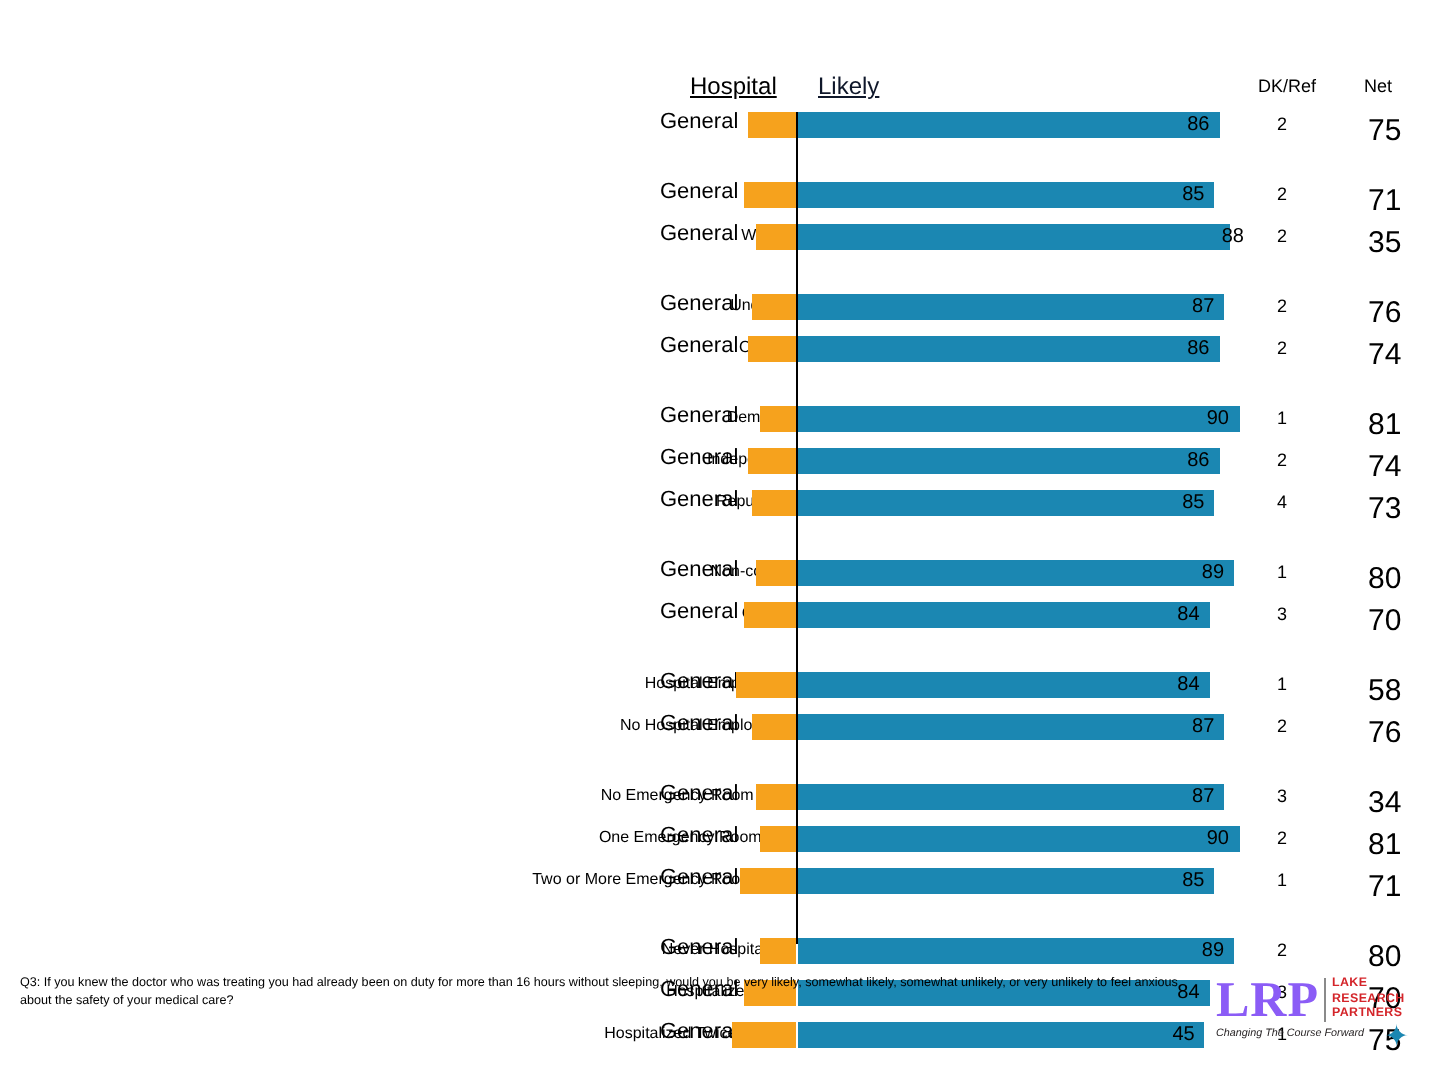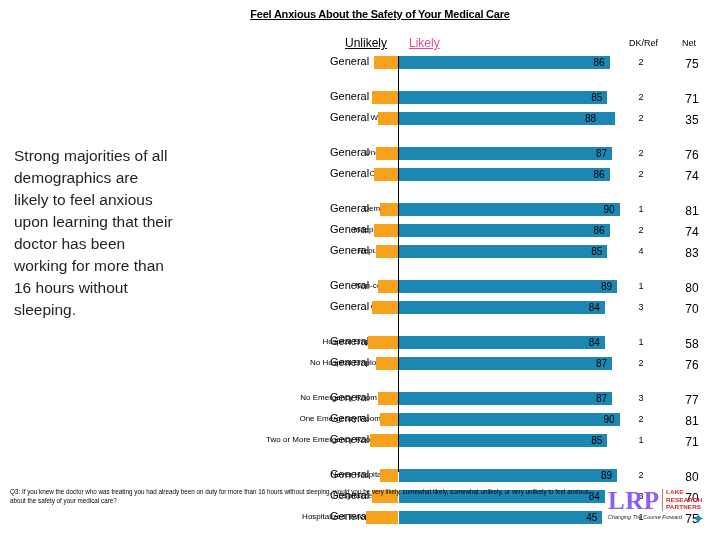--- a/index.html
+++ b/index.html
@@ -37,21 +37,21 @@
     top: 36px;
     font-size: 12px;
     color: #000;
     text-decoration: underline;
   }
   .hdr-likely {
     position: absolute;
     left: 409px;
     top: 36px;
     font-size: 12px;
-    color: #ec4899;
+    color: #0f172a;
     text-decoration: underline;
   }
   .hdr-dkref {
     position: absolute;
     left: 629px;
     top: 38px;
     font-size: 9px;
     color: #000;
   }
   .hdr-net {
@@ -137,21 +137,21 @@
     top: 1px;
     font-size: 9px;
     color: #000;
     width: 14px;
     text-align: center;
   }
   .val-net {
     position: absolute;
     left: 684px;
     top: 1px;
-    font-size: 12px;
+    font-size: 15px;
     color: #000;
     width: 16px;
     text-align: center;
   }
   .footnote {
     position: absolute;
     left: 10px;
     top: 487px;
     width: 590px;
     font-size: 6.3px;
@@ -209,28 +209,26 @@
     font-size: 15px;
     color: #1b87b2;
     line-height: 15px;
   }
 </style>
 </head>
 <body>
 
 <div class="slide">
 
-  <div class="title">Feel Anxious About the Safety of Your Medical Care</div>
-
-  <div class="hdr-unlikely">Unlikely</div>
+
+  <div class="hdr-unlikely">Hospital</div>
   <div class="hdr-likely">Likely</div>
   <div class="hdr-dkref">DK/Ref</div>
   <div class="hdr-net">Net</div>
 
-  <div class="blurb">Strong majorities of all demographics are likely to feel anxious upon learning that their doctor has been working for more than 16 hours without sleeping.</div>
 
   <div class="chart">
     <div class="axis"></div>
     <div id="rows-container">
         <div class="row" style="top: 4px;">
           <div class="row-label">Total</div>
           <div class="row-label-big">General</div>
           <div class="bar-unlikely" style="width: 24px; left: 374px;"></div>
           <div class="bar-likely" style="width: 210.7px;"></div>
           <div class="val-likely" style="left: 576.7px;">86</div>
@@ -244,21 +242,21 @@
           <div class="bar-likely" style="width: 208.25px;"></div>
           <div class="val-likely" style="left: 574.25px;">85</div>
           <div class="val-dkref">2</div>
           <div class="val-net">71</div>
         </div>
         <div class="row" style="top: 60px;">
           <div class="row-label">Women</div>
           <div class="row-label-big">General</div>
           <div class="bar-unlikely" style="width: 20px; left: 378px;"></div>
           <div class="bar-likely" style="width: 215.6px;"></div>
-          <div class="val-likely" style="left: 568px; text-align: right;">88</div>
+          <div class="val-likely" style="left: 594px; text-align: right;">88</div>
           <div class="val-dkref">2</div>
           <div class="val-net">35</div>
         </div>
         <div class="row" style="top: 95px;">
           <div class="row-label">Under 50</div>
           <div class="row-label-big">General</div>
           <div class="bar-unlikely" style="width: 22px; left: 376px;"></div>
           <div class="bar-likely" style="width: 213.15px;"></div>
           <div class="val-likely" style="left: 579.15px;">87</div>
           <div class="val-dkref">2</div>
@@ -291,21 +289,21 @@
           <div class="val-dkref">2</div>
           <div class="val-net">74</div>
         </div>
         <div class="row" style="top: 193px;">
           <div class="row-label">Republican</div>
           <div class="row-label-big">General</div>
           <div class="bar-unlikely" style="width: 22px; left: 376px;"></div>
           <div class="bar-likely" style="width: 208.25px;"></div>
           <div class="val-likely" style="left: 574.25px;">85</div>
           <div class="val-dkref">4</div>
-          <div class="val-net">83</div>
+          <div class="val-net">73</div>
         </div>
         <div class="row" style="top: 228px;">
           <div class="row-label">Non-college</div>
           <div class="row-label-big">General</div>
           <div class="bar-unlikely" style="width: 20px; left: 378px;"></div>
           <div class="bar-likely" style="width: 218.05px;"></div>
           <div class="val-likely" style="left: 584.05px;">89</div>
           <div class="val-dkref">1</div>
           <div class="val-net">80</div>
         </div>
@@ -336,21 +334,21 @@
           <div class="val-dkref">2</div>
           <div class="val-net">76</div>
         </div>
         <div class="row" style="top: 340px;">
           <div class="row-label">No Emergency Room Visits</div>
           <div class="row-label-big">General</div>
           <div class="bar-unlikely" style="width: 20px; left: 378px;"></div>
           <div class="bar-likely" style="width: 213.15px;"></div>
           <div class="val-likely" style="left: 579.15px;">87</div>
           <div class="val-dkref">3</div>
-          <div class="val-net">77</div>
+          <div class="val-net">34</div>
         </div>
         <div class="row" style="top: 361px;">
           <div class="row-label">One Emergency Room Visit</div>
           <div class="row-label-big">General</div>
           <div class="bar-unlikely" style="width: 18px; left: 380px;"></div>
           <div class="bar-likely" style="width: 220.5px;"></div>
           <div class="val-likely" style="left: 586.5px;">90</div>
           <div class="val-dkref">2</div>
           <div class="val-net">81</div>
         </div>

